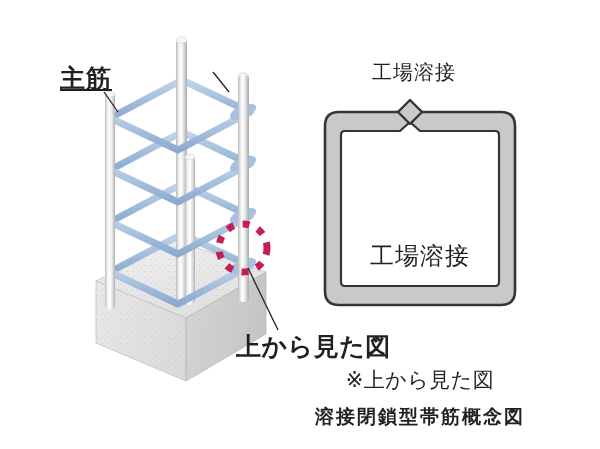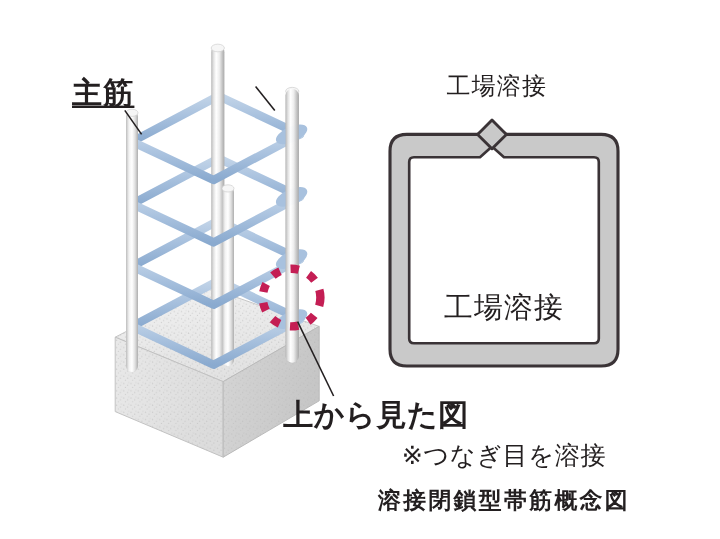--- a/index.html
+++ b/index.html
@@ -271,18 +271,18 @@
 
   <div class="lbl lbl-main-rebar">主筋</div>
 
 
   <div class="lbl lbl-weld-joint">上から見た図</div>
 
   <div class="lbl lbl-weld-part">工場溶接</div>
 
   <div class="weld-panel">
     <div class="lbl-factory-weld">工場溶接</div>
-    <div class="lbl-topview">※つなぎ目を溶接</div>
+    <div class="lbl-topview">※上から見た図</div>
   </div>
 
   <div class="caption">溶接閉鎖型帯筋概念図</div>
 
 </div>
 
 </body></html>

